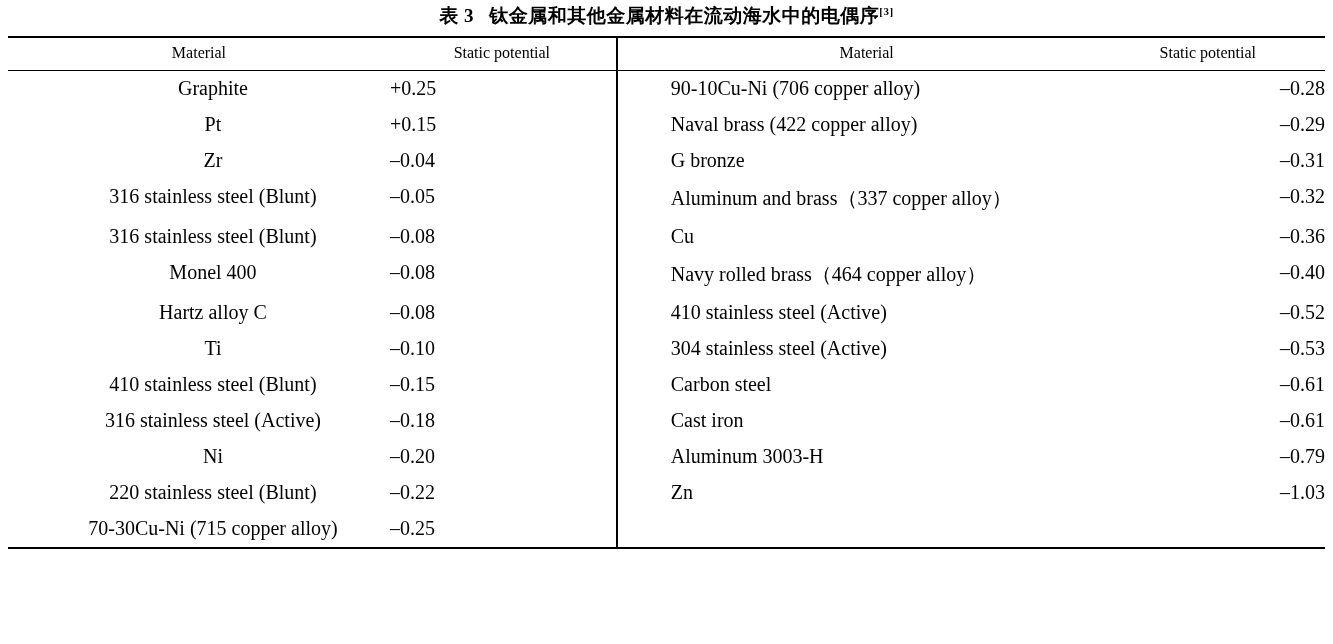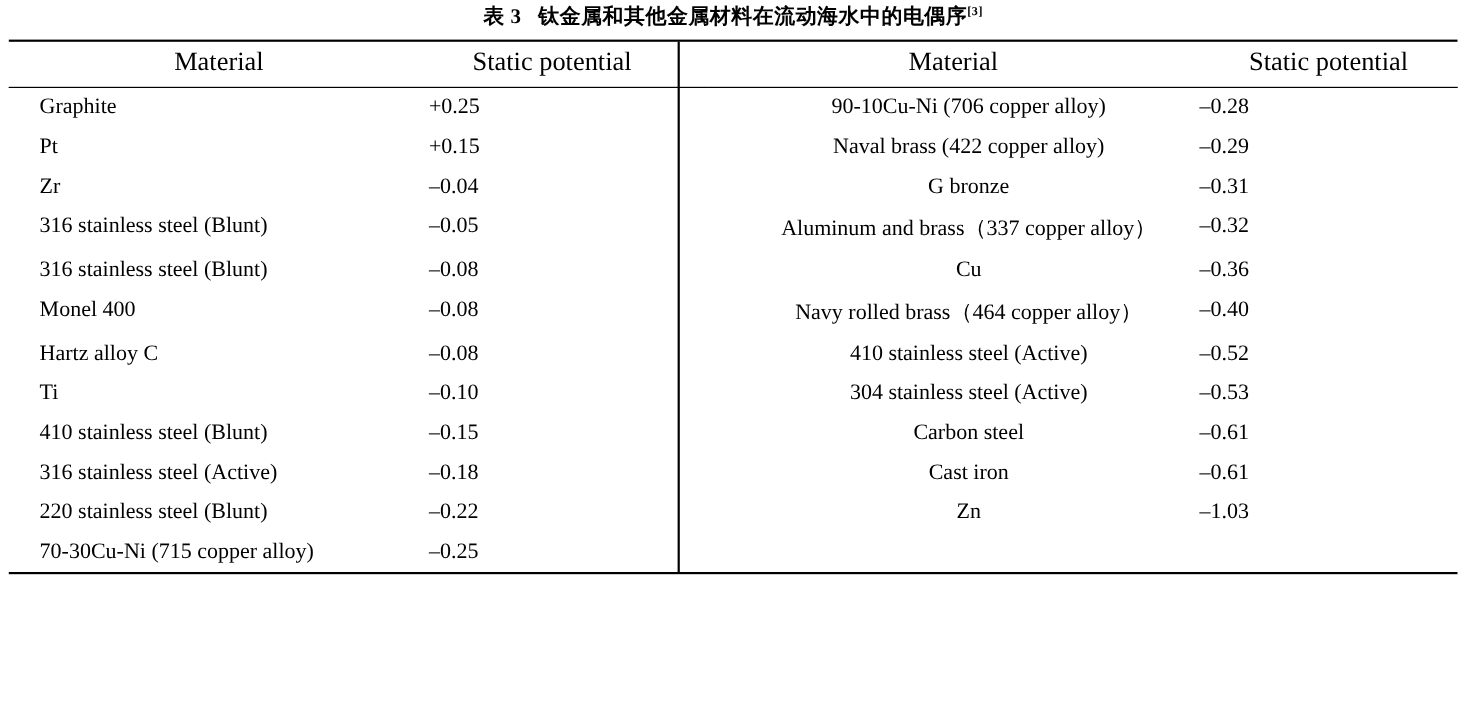--- a/index.html
+++ b/index.html
@@ -47,35 +47,35 @@
     border-bottom: 2.5px solid #000;
     position: relative;
   }
   table.tbl {
     width: 100%;
     border-collapse: collapse;
     table-layout: fixed;
   }
   table.tbl th {
     font-weight: normal;
-    font-size: 24px;
+    font-size: 16px;
     text-align: center;
     padding: 6px 0 8px 0;
     border-bottom: 1.2px solid #000;
   }
   table.tbl td {
     font-size: 20px;
     padding: 6.5px 0;
     vertical-align: top;
   }
-  .col-mat-l { width: 29%; text-align: left; padding-left: 28px !important; }
+  .col-mat-l { width: 29%; text-align: center; padding-left: 28px !important; }
   .col-pot-l { width: 17%; text-align: left; }
   .col-gap   { width: 2.2%; }
-  .col-mat-r { width: 34%; text-align: center; padding-left: 28px !important; }
-  .col-pot-r { width: 17.8%; text-align: left; }
+  .col-mat-r { width: 34%; text-align: left; padding-left: 28px !important; }
+  .col-pot-r { width: 17.8%; text-align: right; }
 
   th.col-mat-l { text-align: center; padding-left: 0 !important; }
   th.col-mat-r { text-align: center; padding-left: 0 !important; }
 
   .divider {
     position: absolute;
     top: 0;
     bottom: 0;
     left: 46.2%;
     width: 0;
@@ -168,20 +168,27 @@
           <td class="col-pot-r">–0.61</td>
         </tr>
         <tr>
           <td class="col-mat-l">316 stainless steel (Active)</td>
           <td class="col-pot-l">–0.18</td>
           <td class="col-gap"></td>
           <td class="col-mat-r">Cast iron</td>
           <td class="col-pot-r">–0.61</td>
         </tr>
         <tr>
+          <td class="col-mat-l">Ni</td>
+          <td class="col-pot-l">–0.20</td>
+          <td class="col-gap"></td>
+          <td class="col-mat-r">Aluminum 3003-H</td>
+          <td class="col-pot-r">–0.79</td>
+        </tr>
+        <tr>
           <td class="col-mat-l">220 stainless steel (Blunt)</td>
           <td class="col-pot-l">–0.22</td>
           <td class="col-gap"></td>
           <td class="col-mat-r">Zn</td>
           <td class="col-pot-r">–1.03</td>
         </tr>
         <tr>
           <td class="col-mat-l">70-30Cu-Ni (715 copper alloy)</td>
           <td class="col-pot-l">–0.25</td>
           <td class="col-gap"></td>

